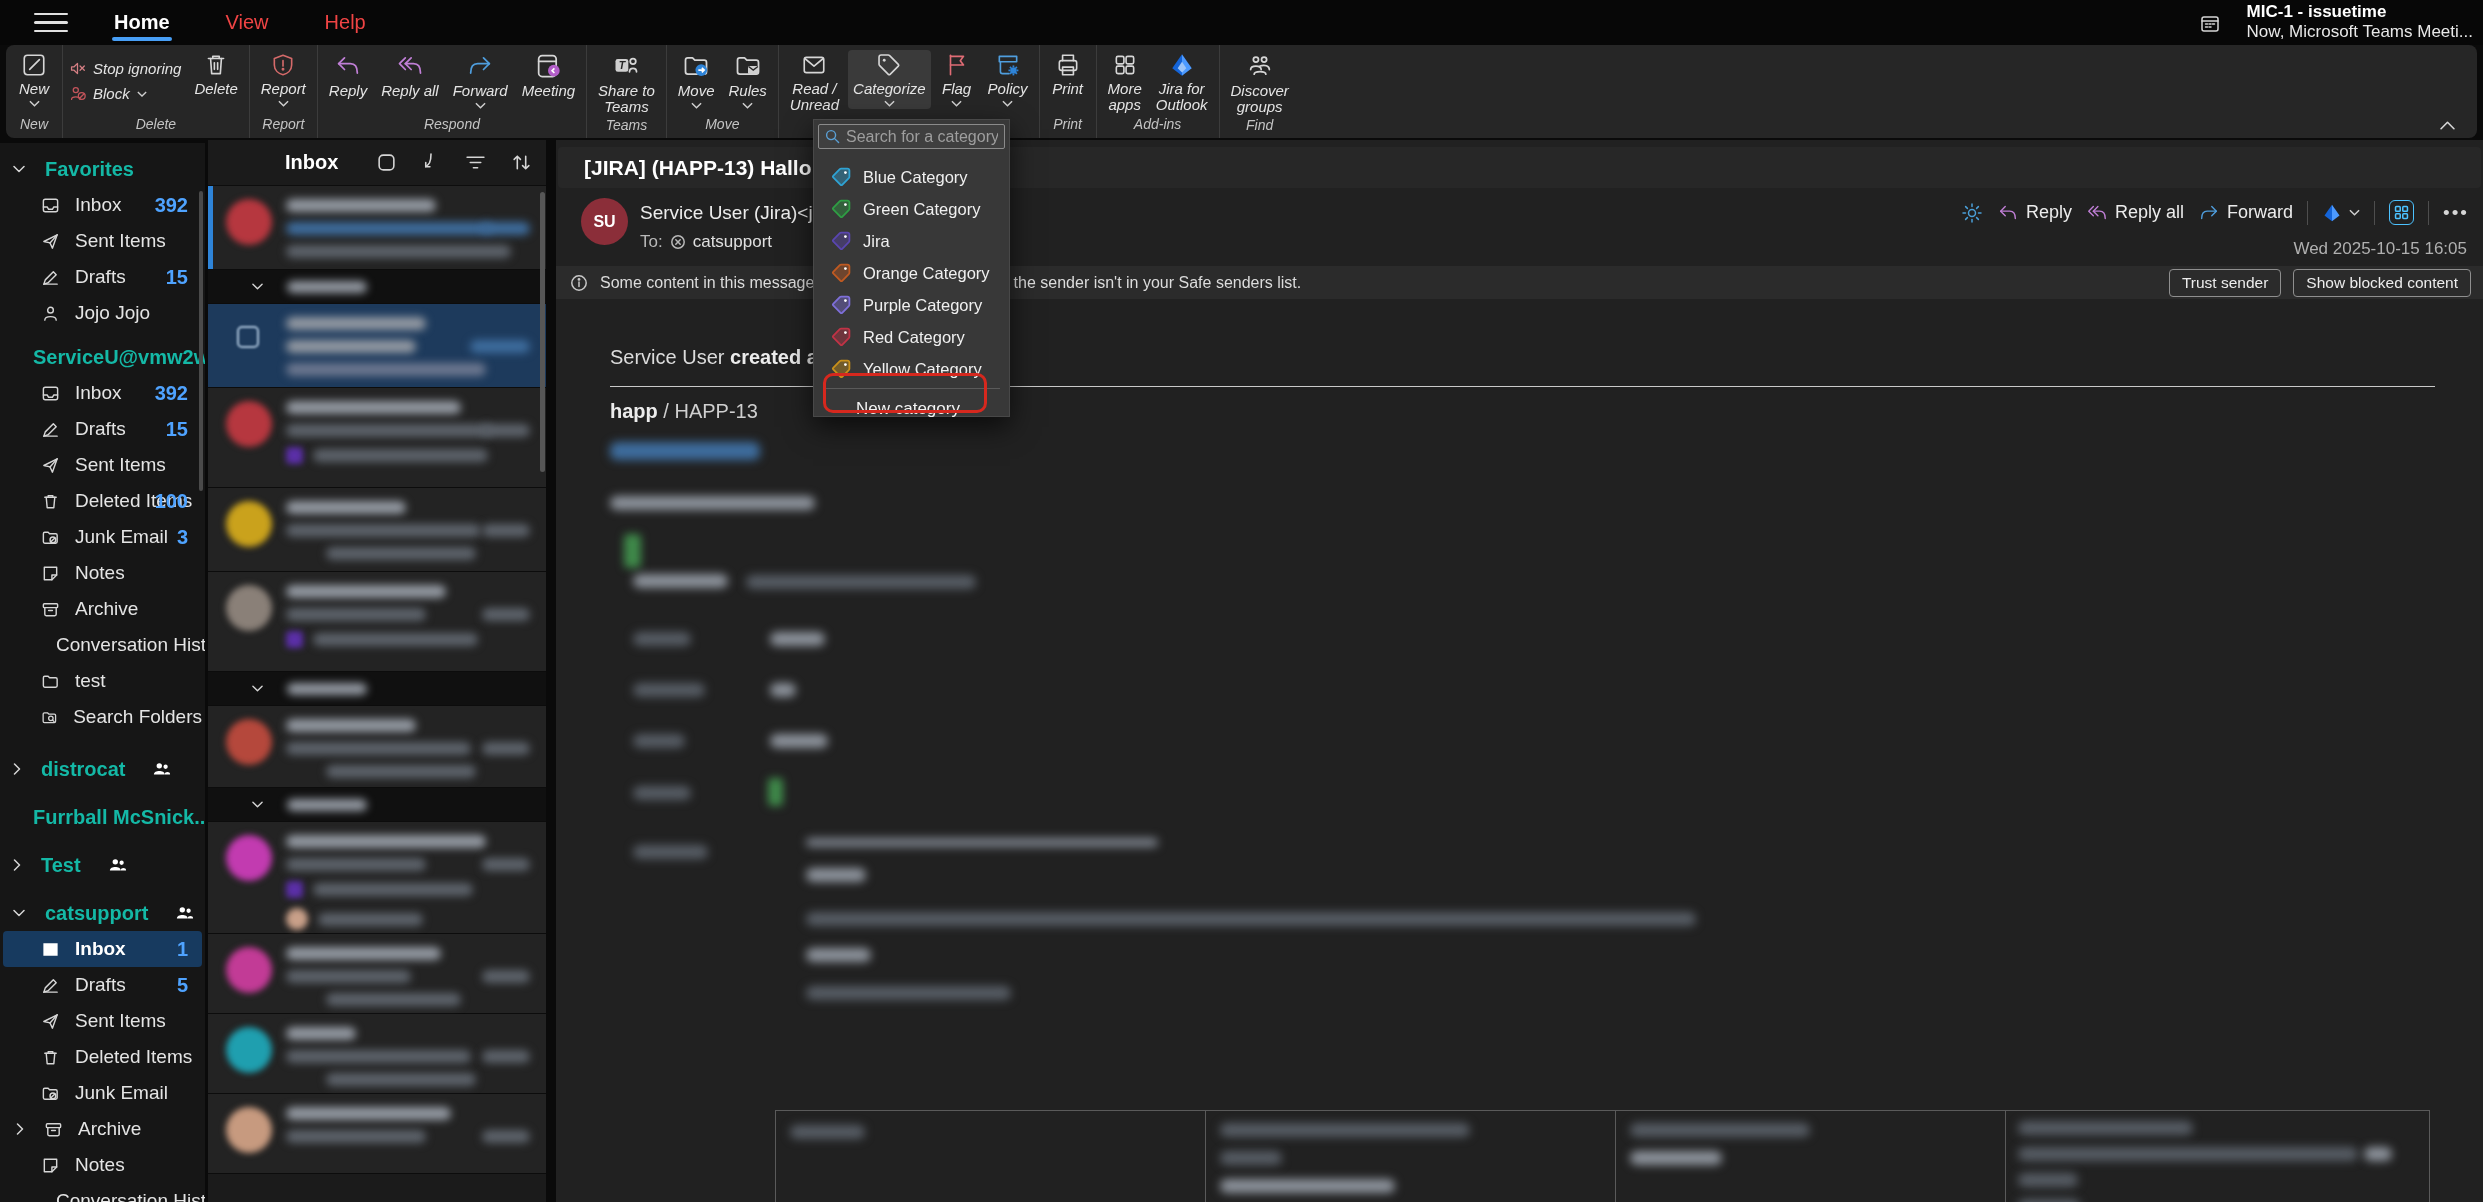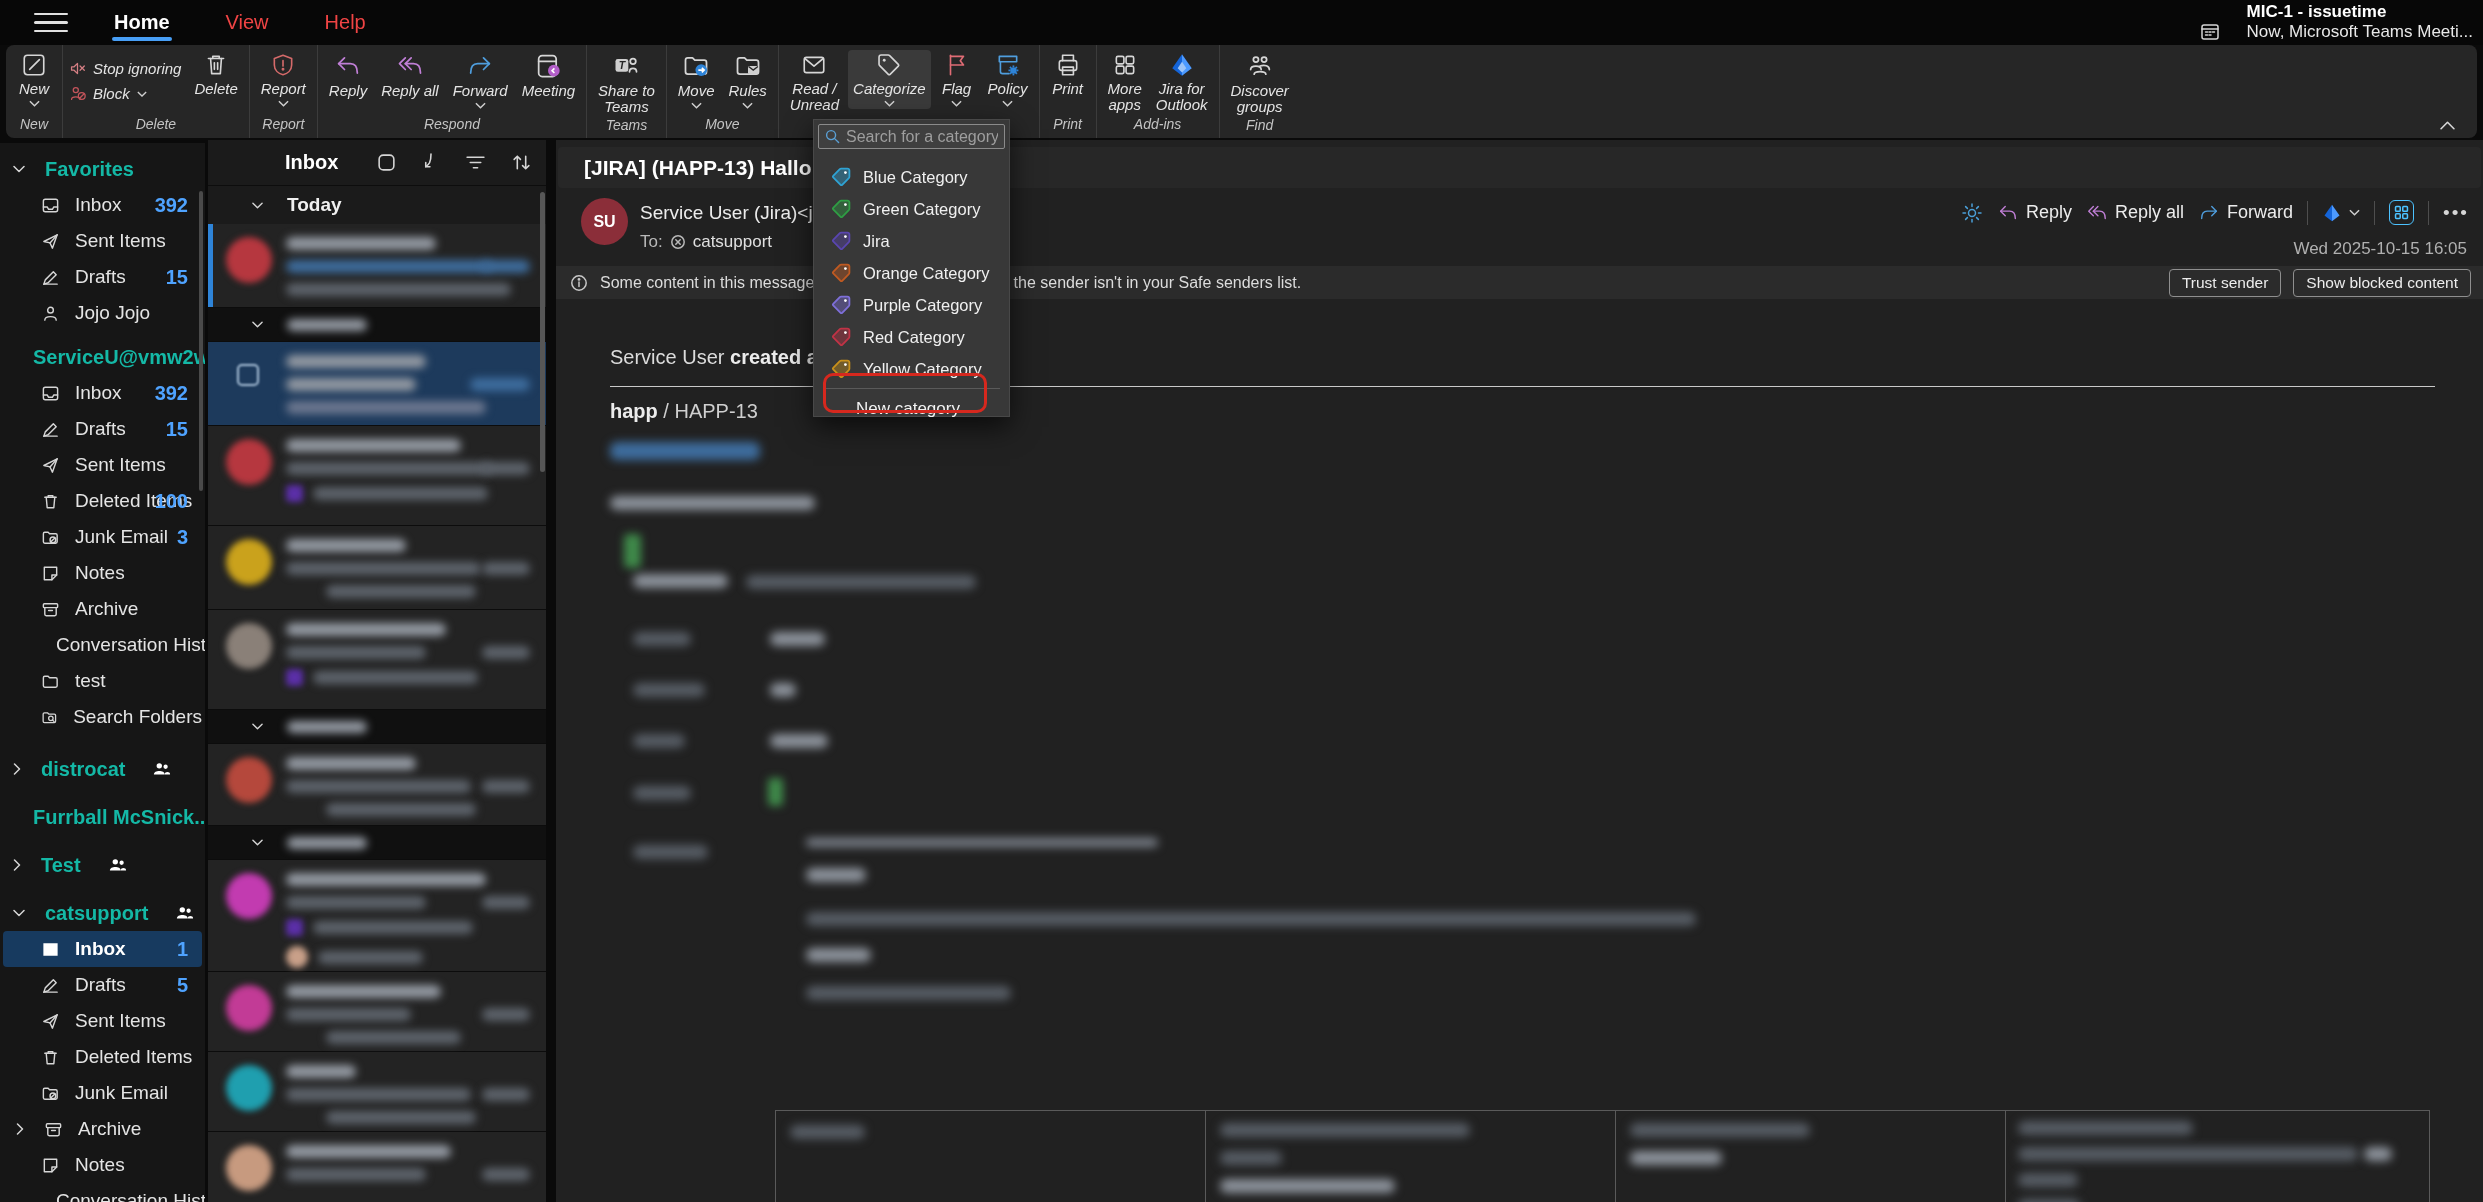--- a/index.html
+++ b/index.html
@@ -8,21 +8,21 @@
   .stage { position:relative; width:2483px; height:1202px; overflow:hidden; background:#0a0a0a; }
 
   
   .titlebar { position:absolute; left:0; top:0; right:0; height:45px; background:#070707; display:flex; align-items:center; }
   .hamburger { width:34px; height:26px; margin-left:34px; display:flex; flex-direction:column; justify-content:center; gap:6px; cursor:pointer; }
   .hamburger i { display:block; height:2.5px; background:#e0e0e0; border-radius:2px; }
   .tabs { display:flex; margin-left:44px; gap:52px; height:100%; align-items:center; }
   .tab { font-size:20px; color:#ef4444; position:relative; padding:8px 2px; cursor:pointer; }
   .tab.active { font-weight:bold; color:#fff; }
   .tab.active::after { content:""; position:absolute; left:0; right:0; bottom:1px; height:4px; border-radius:3px; background:#479ef5; }
-  .reminder { position:absolute; right:10px; top:2px; display:flex; align-items:flex-end; gap:27px; }
+  .reminder { position:absolute; right:10px; top:2px; display:flex; align-items:flex-start; gap:27px; }
   .reminder svg { margin-top:12px; }
   .rem-title { font-size:17px; font-weight:bold; color:#fff; line-height:20px; }
   .rem-sub { font-size:17px; color:#e8e8e8; line-height:20px; white-space:nowrap; }
 
   
   .ribbon { position:absolute; left:6px; right:6px; top:45px; height:93px; background:#262626; border-radius:8px; display:flex; z-index:5; }
   .rgroup { display:flex; flex-direction:column; border-right:1px solid #3c3c3c; padding:0 6px;font-style:italic; }
   .rgroup:last-of-type { border-right:none;justify-content:space-between; }
   .rbtns { flex:1; display:flex; align-items:flex-start; gap:4px; padding-top:5px; }
   .rlabel { text-align:center; font-size:14px; color:#c4c4c4; padding:0 4px 6px; white-space:nowrap; }
@@ -672,26 +672,20 @@
             <line x1="2" y1="3" x2="18" y2="3"></line>
             <line x1="5" y1="8" x2="15" y2="8"></line>
             <line x1="8" y1="13" x2="12" y2="13"></line>
           </svg>
         <svg class="ic" width="21" height="21" viewBox="0 0 20 20">
             <path d="M6 16 V4 M6 4 L3 7 M6 4 L9 7"></path>
             <path d="M14 4 V16 M14 16 L11 13 M14 16 L17 13"></path>
           </svg>
       </div>
     </div>
-    <div class="today">
-      <svg class="ic" width="11" height="7" viewBox="0 0 12 7">
-          <polyline points="1,1 6,6 11,1"></polyline>
-        </svg>
-      <span>Today</span>
-    </div>
 
     <div class="mrow" style="height:84px">
       <span class="ubar"></span>
       <span class="av" style="background:#b6373f"></span>
       <span class="r" style="width:150px"></span>
       <span class="r b" style="width:205px"></span>
       <span class="r b tm"></span>
       <span class="r g" style="width:225px"></span>
     </div>
     <div class="msep">

